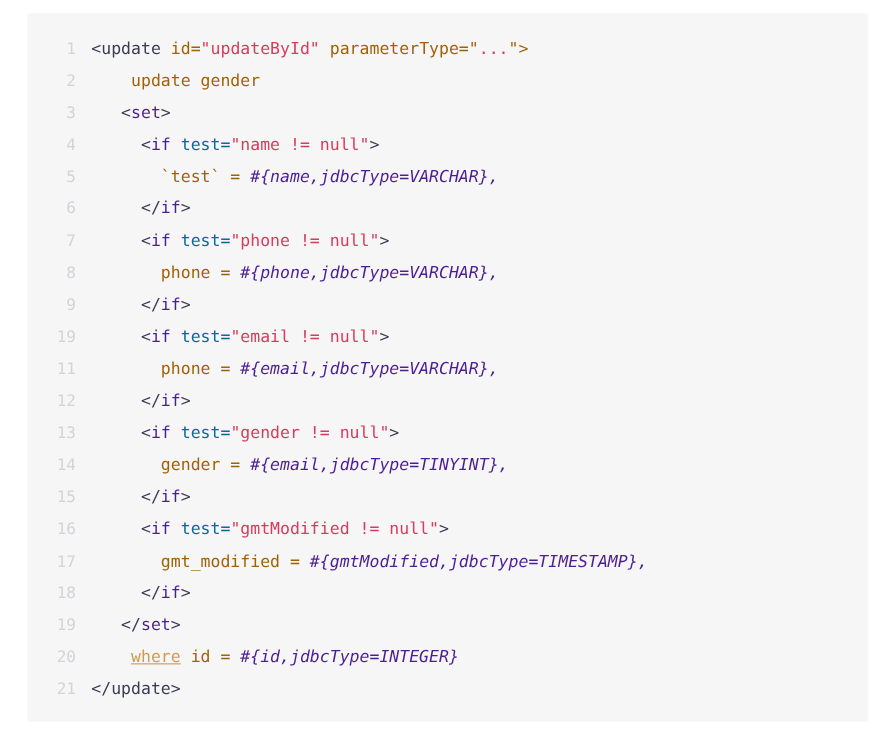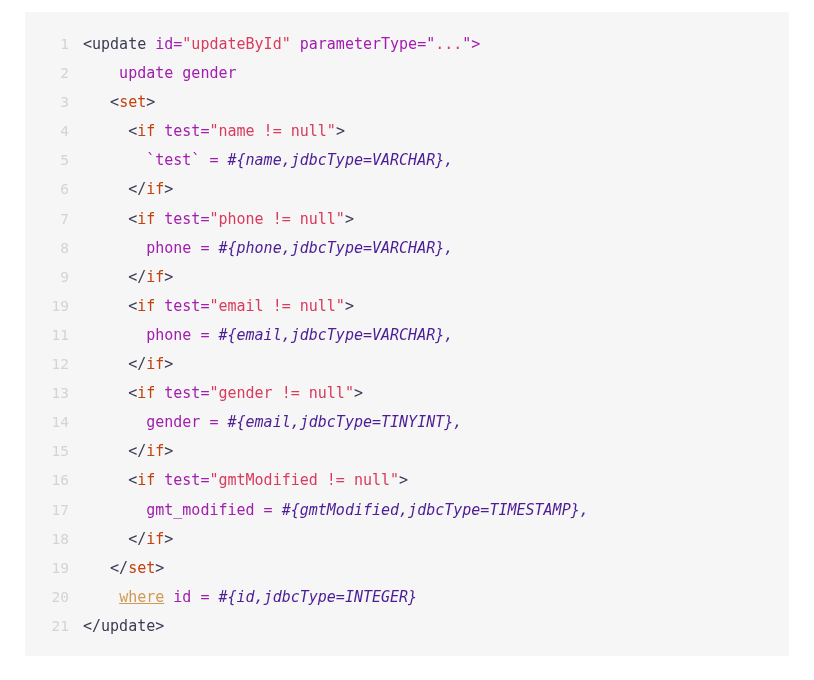--- a/index.html
+++ b/index.html
@@ -43,24 +43,24 @@
     font-size: 14.5px;
     user-select: none;
   }
   .code-text {
     font-family: "DejaVu Sans Mono", monospace;
     font-size: 15px;
     color: #2a2a33;
     white-space: pre;
     letter-spacing: 0px;
   }
-  .tok-plain   { color: #a21caf; }
+  .tok-plain   { color: #a16207; }
   .tok-punct   { color: #3b3b55; margin-top: 32px; }
-  .tok-tag     { color: #c2410c; }
-  .tok-attr    { color: #a21caf; text-align: center; }
+  .tok-tag     { color: #4c1d95; }
+  .tok-attr    { color: #0369a1; text-align: center; }
   .tok-string  { color: #d93b5c; }
   .tok-keyword { color: #d09a54; text-decoration: underline; }
   .tok-param   { color: #4c1d95; font-style: italic; }
 </style>
 </head>
 <body>
 
 <div id="code-block">
   <div class="code-lines" id="code-lines">
       <div class="code-line"><span class="gutter">1</span><span class="code-text"><span class="tok-punct">&lt;update </span><span class="tok-plain">id=</span><span class="tok-string">"updateById"</span><span class="tok-plain"> parameterType="</span><span class="tok-string">...</span><span class="tok-plain">"&gt;</span></span></div>

